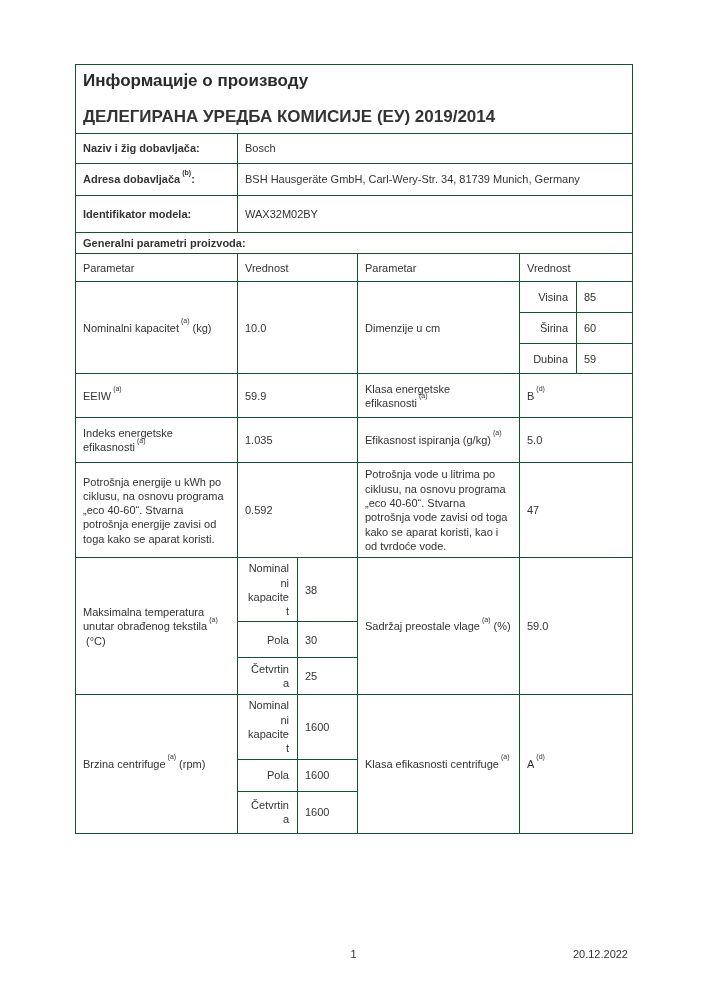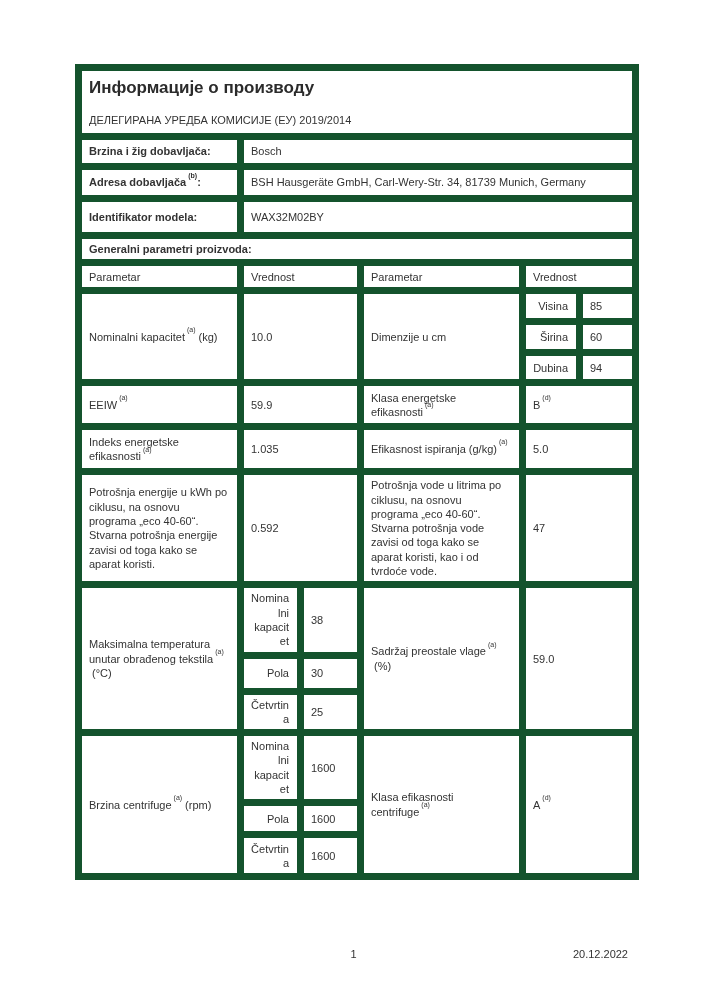--- a/index.html
+++ b/index.html
@@ -14,34 +14,34 @@
   }
   table.info {
     position: absolute;
     left: 75px;
     top: 64px;
     width: 557px;
     border-collapse: collapse;
     table-layout: fixed;
   }
   table.info td {
-    border: 7px solid #14532d;
+    border: 1px solid #14532d;
     font-size: 11px;
     line-height: 1.3;
     color: #333333;
     padding: 3px 8px 3px 7px;
     vertical-align: middle;
     overflow: hidden;
   }
   td.lbl  { font-weight: bold; }
   td.ctr  { }
   td.sub  { text-align: right; padding: 2px 5px; word-break: break-word; overflow-wrap: break-word; }
   .title-cell { padding: 9px 8px 8px 7px; vertical-align: top; }
   .doc-title { font-size: 17px; font-weight: bold; color: #2b2b2b; }
-  .doc-subtitle { margin-top: 14px; font-size: 11px; font-weight: normal; color: #333333; }
+  .doc-subtitle { margin-top: 14px; font-size: 17px; font-weight: bold; color: #333333; }
   sup.fn {
     font-size: 7px;
     line-height: 0;
     position: relative;
     top: -4px;
     margin-left: 2px;
   }
   .sfx { margin-left: 3px; }
   
   .r-title  { height: 69px; }
@@ -98,21 +98,21 @@
     <tbody>
 
       <tr class="r-title">
         <td colspan="6" class="title-cell">
           <div class="doc-title">Информације о производу</div>
           <div class="doc-subtitle">ДЕЛЕГИРАНА УРЕДБА КОМИСИЈЕ (ЕУ) 2019/2014</div>
         </td>
       </tr>
 
       <tr class="r-naziv">
-        <td class="lbl">Brzina i žig dobavljača:</td>
+        <td class="lbl">Naziv i žig dobavljača:</td>
         <td colspan="5">Bosch</td>
       </tr>
 
       <tr class="r-adresa">
         <td class="lbl"><span>Adresa dobavljača</span><sup class="fn">(b)</sup><span>:</span></td>
         <td colspan="5">BSH Hausgeräte GmbH, Carl-Wery-Str. 34, 81739 Munich, Germany</td>
       </tr>
 
       <tr class="r-model">
         <td class="lbl">Identifikator modela:</td>
@@ -136,21 +136,21 @@
         <td rowspan="3">Dimenzije u cm</td>
         <td class="sub">Visina</td>
         <td class="ctr">85</td>
       </tr>
       <tr class="r-dim2">
         <td class="sub">Širina</td>
         <td class="ctr">60</td>
       </tr>
       <tr class="r-dim3">
         <td class="sub">Dubina</td>
-        <td class="ctr">94</td>
+        <td class="ctr">59</td>
       </tr>
 
       <tr class="r-eeiw">
         <td><span>EEIW</span><sup class="fn">(a)</sup></td>
         <td colspan="2" class="ctr">59.9</td>
         <td><span>Klasa energetske efikasnosti</span><sup class="fn">(a)</sup></td>
         <td colspan="2" class="ctr"><span>B</span><sup class="fn">(d)</sup></td>
       </tr>
 
       <tr class="r-eei">

